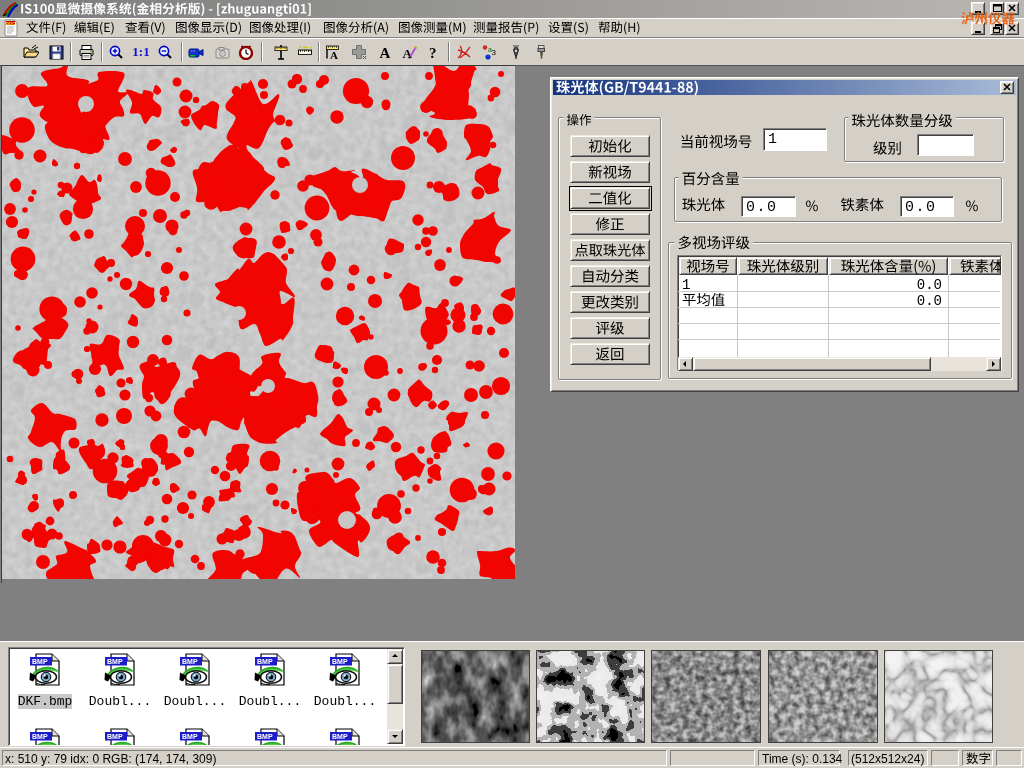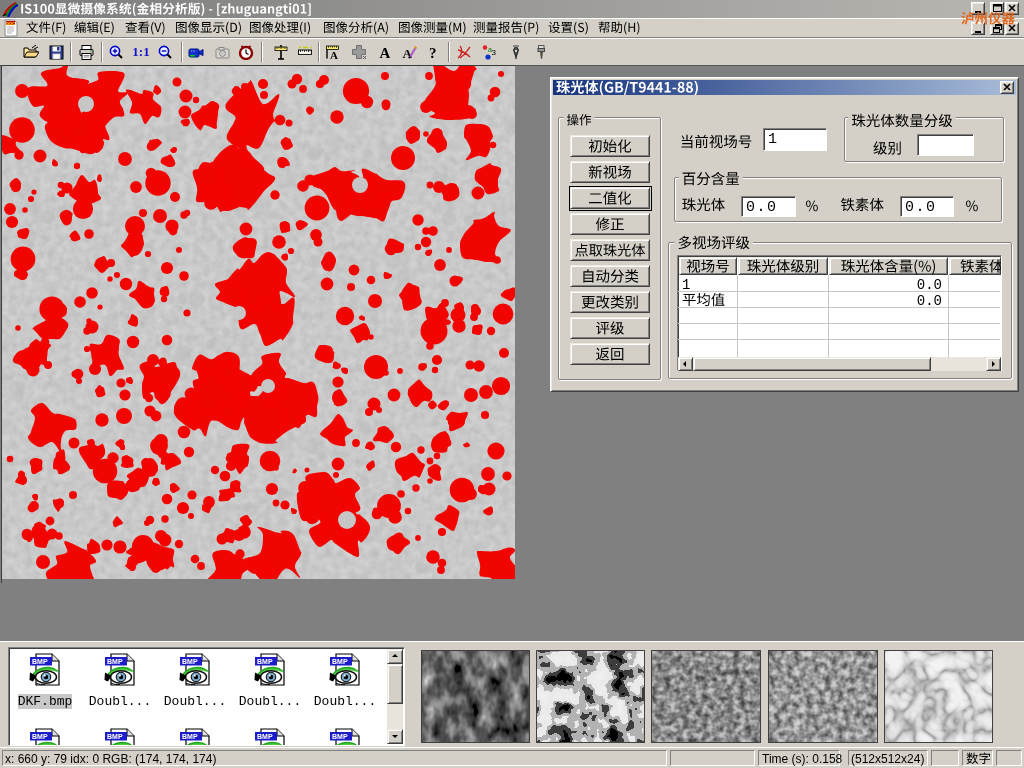--- a/index.html
+++ b/index.html
@@ -1211,22 +1211,22 @@
 <rect width="107" height="91" filter="url(#tf4)"></rect>
 </svg></div>
 <div class="abs" style="left:0;top:747px;width:1024px;height:21px;background:#d4d0c8;border-top:1px solid #fff"></div>
 <div class="abs panel" style="left:2px;top:750px;width:665px;height:16px"></div>
 <div class="abs panel" style="left:670px;top:750px;width:85px;height:16px"></div>
 <div class="abs panel" style="left:758px;top:750px;width:82px;height:16px"></div>
 <div class="abs panel" style="left:848px;top:750px;width:80px;height:16px"></div>
 <div class="abs panel" style="left:931px;top:750px;width:28px;height:16px"></div>
 <div class="abs panel" style="left:962px;top:750px;width:31px;height:16px"></div>
 <div class="abs panel" style="left:996px;top:750px;width:26px;height:16px"></div>
-<div class="abs" style="left:5px;top:752px;font-size:12px">x: 660 y: 79 idx: 0 RGB: (174, 174, 174)</div>
-<div class="abs" style="left:762px;top:752px;font-size:12px">Time (s): 0.158</div>
+<div class="abs" style="left:5px;top:752px;font-size:12px">x: 510 y: 79 idx: 0 RGB: (174, 174, 309)</div>
+<div class="abs" style="left:762px;top:752px;font-size:12px">Time (s): 0.134</div>
 <div class="abs" style="left:851px;top:752px;font-size:12px">(512x512x24)</div>
 <svg class="abs" width="1024" height="768" viewBox="0 0 1024 768" style="left:0;top:0;pointer-events:none" xmlns="http://www.w3.org/2000/svg">
     <defs>
       <clipPath id="tclip">
         <rect x="677" y="255" width="324" height="116"></rect>
       </clipPath>
     </defs>
     <path transform="translate(20.0,13.5)" d="M1.2 0H3.1V-9.5H1.2Z M8.2 0.2C10.4 0.2 11.7 -1.1 11.7 -2.7C11.7 -4.1 10.9 -4.8 9.8 -5.3L8.6 -5.8C7.7 -6.1 7.1 -6.3 7.1 -7C7.1 -7.7 7.6 -8 8.4 -8C9.2 -8 9.8 -7.7 10.4 -7.2L11.4 -8.4C10.6 -9.2 9.5 -9.7 8.4 -9.7C6.5 -9.7 5.1 -8.4 5.1 -6.9C5.1 -5.5 6.1 -4.8 7.1 -4.4L8.3 -3.8C9.2 -3.5 9.8 -3.3 9.8 -2.5C9.8 -1.9 9.2 -1.5 8.3 -1.5C7.4 -1.5 6.5 -1.9 5.8 -2.5L4.8 -1.2C5.7 -0.3 7 0.2 8.2 0.2Z M13.3 0H19V-1.5H17.2V-9.5H15.8C15.2 -9.1 14.5 -8.9 13.6 -8.7V-7.5H15.3V-1.5H13.3Z M23.5 0.2C25.5 0.2 26.8 -1.5 26.8 -4.8C26.8 -8 25.5 -9.7 23.5 -9.7C21.6 -9.7 20.3 -8.1 20.3 -4.8C20.3 -1.5 21.6 0.2 23.5 0.2ZM23.5 -1.3C22.7 -1.3 22.1 -2.1 22.1 -4.8C22.1 -7.4 22.7 -8.2 23.5 -8.2C24.4 -8.2 25 -7.4 25 -4.8C25 -2.1 24.4 -1.3 23.5 -1.3Z M31.1 0.2C33 0.2 34.3 -1.5 34.3 -4.8C34.3 -8 33 -9.7 31.1 -9.7C29.2 -9.7 27.9 -8.1 27.9 -4.8C27.9 -1.5 29.2 0.2 31.1 0.2ZM31.1 -1.3C30.3 -1.3 29.7 -2.1 29.7 -4.8C29.7 -7.4 30.3 -8.2 31.1 -8.2C31.9 -8.2 32.5 -7.4 32.5 -4.8C32.5 -2.1 31.9 -1.3 31.1 -1.3Z M38.4 -7.1H44.1V-6.3H38.4ZM38.4 -9.1H44.1V-8.3H38.4ZM36.9 -10.3V-5.1H45.6V-10.3ZM45.1 -4.5C44.8 -3.7 44.2 -2.6 43.7 -2L44.9 -1.4C45.4 -2.1 46 -3 46.5 -3.9ZM36.2 -3.9C36.6 -3.1 37.2 -2 37.4 -1.4L38.6 -1.9C38.4 -2.6 37.8 -3.6 37.4 -4.4ZM42 -4.7V-0.9H40.5V-4.7H39V-0.9H35.3V0.6H47.3V-0.9H43.4V-4.7Z M50 -10.9C49.6 -10.1 48.7 -9.1 47.9 -8.4C48.1 -8.2 48.5 -7.6 48.7 -7.3C49.7 -8 50.7 -9.3 51.4 -10.4ZM51.8 -4.1V-2.7C51.8 -1.8 51.7 -0.8 51 0C51.2 0.2 51.8 0.8 51.9 1C52.9 0 53.1 -1.5 53.1 -2.7V-3H54.1V-2.1C54.1 -1.5 53.9 -1.3 53.7 -1.2C53.9 -0.9 54.1 -0.3 54.2 0.1C54.4 -0.2 54.7 -0.5 56.5 -1.5C56.4 -1.8 56.2 -2.3 56.2 -2.6L55.3 -2.2V-4.1ZM57.3 -7.1H58.3C58.2 -5.9 58 -4.9 57.8 -4C57.5 -4.8 57.4 -5.7 57.2 -6.7ZM51.3 -5.9V-4.6H55.6V-5C55.8 -4.8 56 -4.5 56.1 -4.3L56.4 -4.8C56.6 -3.9 56.8 -3 57.1 -2.2C56.6 -1.3 55.9 -0.5 54.9 0.1C55.2 0.3 55.6 0.9 55.8 1.2C56.6 0.7 57.2 0 57.7 -0.8C58.1 -0 58.6 0.6 59.3 1.1C59.5 0.7 60 0.1 60.3 -0.1C59.5 -0.6 58.9 -1.3 58.5 -2.2C59.1 -3.5 59.4 -5.1 59.6 -7.1H60.1V-8.3H57.7C57.8 -9.1 58 -9.9 58.1 -10.6L56.7 -10.9C56.5 -9 56.1 -7.2 55.4 -5.9ZM50.2 -8.2C49.7 -6.9 48.7 -5.6 47.8 -4.7C48.1 -4.4 48.5 -3.7 48.6 -3.4C48.9 -3.6 49.1 -3.9 49.4 -4.2V1.2H50.8V-6.2C51 -6.6 51.3 -7.1 51.5 -7.5V-6.6H55.7V-9.8H54.7V-7.8H54.1V-10.9H53V-7.8H52.5V-9.8H51.5V-7.7Z M62.2 -10.9V-8.5H60.9V-7.1H62.2V-4.9C61.7 -4.7 61.2 -4.6 60.8 -4.5L61.2 -2.9L62.2 -3.4V-0.5C62.2 -0.3 62.2 -0.3 62 -0.3C61.9 -0.3 61.4 -0.3 61 -0.3C61.2 0.1 61.4 0.8 61.4 1.1C62.2 1.1 62.7 1.1 63.1 0.8C63.5 0.6 63.6 0.2 63.6 -0.5V-4.1L64.7 -4.6L64.4 -5.7L63.6 -5.4V-7.1H64.6V-8.5H63.6V-10.9ZM70.3 -9.3V-8.7H66.9V-9.3ZM64.8 -5.7 64.9 -4.5C66.4 -4.6 68.3 -4.7 70.3 -4.8V-4.3H71.6V-4.9L72.7 -4.9L72.8 -6L71.6 -5.9V-9.3H72.6V-10.4H64.7V-9.3H65.5V-5.7ZM70.3 -7.8V-7.2H66.9V-7.8ZM70.3 -6.4V-5.9L66.9 -5.7V-6.4ZM68.3 -4.1V-3.8L67.5 -4.1L67.3 -4.1H64.4V-2.9H66.7C66.6 -2.5 66.4 -2.2 66.2 -2L65.1 -2.6L64.3 -1.9C64.6 -1.6 65 -1.4 65.5 -1.1C64.9 -0.6 64.4 -0.2 63.7 0.1C64 0.4 64.3 0.9 64.5 1.2C65.2 0.8 65.9 0.3 66.5 -0.3C66.8 -0.1 67.1 0.1 67.3 0.3L68.1 -0.6C67.9 -0.8 67.6 -1 67.2 -1.3C67.7 -2 68 -2.8 68.3 -3.7V-2.9H68.5C68.8 -2.2 69.1 -1.5 69.5 -0.9C68.9 -0.5 68.2 -0.1 67.5 0.1C67.8 0.4 68.1 0.9 68.2 1.2C69 0.9 69.7 0.5 70.3 0C70.8 0.5 71.4 0.9 72.1 1.2C72.3 0.8 72.7 0.3 73 0C72.3 -0.2 71.7 -0.5 71.2 -0.9C71.9 -1.7 72.4 -2.7 72.7 -3.9L71.9 -4.1L71.7 -4.1ZM71.1 -2.9C70.9 -2.5 70.7 -2.1 70.4 -1.8C70.1 -2.1 69.9 -2.5 69.7 -2.9Z M79.6 -8.8H81.5C81.3 -8.6 81.2 -8.4 81 -8.2H79.1C79.2 -8.4 79.4 -8.6 79.6 -8.8ZM76.2 -10.8C75.6 -9 74.6 -7.2 73.5 -6C73.7 -5.6 74.2 -4.8 74.3 -4.4C74.5 -4.7 74.8 -5 75 -5.3V1.1H76.5V-7.6L76.5 -7.7C76.8 -7.5 77.3 -7 77.5 -6.7L77.8 -7V-5.2H79.4C78.8 -4.7 78 -4.4 76.9 -4C77.2 -3.8 77.5 -3.4 77.7 -3.1C78.7 -3.4 79.5 -3.8 80.1 -4.2L80.4 -3.9C79.6 -3.3 78.2 -2.6 77 -2.3C77.3 -2.1 77.7 -1.6 77.8 -1.3C78.8 -1.7 80.1 -2.4 80.9 -3.1L81.1 -2.6C80.1 -1.7 78.4 -0.9 76.9 -0.4C77.1 -0.2 77.5 0.3 77.7 0.6C78.9 0.2 80.2 -0.5 81.3 -1.4C81.3 -0.9 81.2 -0.6 81.1 -0.4C80.9 -0.2 80.8 -0.1 80.6 -0.1C80.3 -0.1 80.1 -0.1 79.7 -0.2C80 0.2 80.1 0.8 80.1 1.1C80.4 1.2 80.6 1.2 80.9 1.2C81.4 1.1 81.8 1 82.1 0.6C82.6 0.1 82.8 -1.3 82.5 -2.6L82.9 -2.8C83.3 -1.4 83.9 -0.3 84.9 0.4C85.1 0.1 85.5 -0.5 85.8 -0.7C85 -1.2 84.4 -2.2 84 -3.3C84.4 -3.5 84.8 -3.7 85.2 -3.9L84.2 -4.9C83.7 -4.5 82.8 -4 82.1 -3.6C81.8 -4.1 81.5 -4.5 81 -4.9L81.2 -5.2H84.9V-8.2H82.6C82.9 -8.6 83.2 -9 83.5 -9.4L82.6 -10L82.4 -10H80.4L80.7 -10.6L79.3 -10.9C78.8 -9.8 77.9 -8.6 76.5 -7.7C77 -8.6 77.4 -9.5 77.7 -10.4ZM79.2 -7.1H80.8C80.8 -6.8 80.7 -6.6 80.5 -6.3H79.2ZM82.1 -7.1H83.5V-6.3H81.9C82 -6.6 82 -6.8 82.1 -7.1Z M89.2 -2.8C88.6 -2 87.5 -1.1 86.6 -0.6C86.9 -0.3 87.6 0.2 87.9 0.5C88.8 -0.2 90 -1.2 90.7 -2.2ZM94 -2C95 -1.3 96.2 -0.2 96.8 0.5L98.2 -0.4C97.5 -1.2 96.2 -2.2 95.2 -2.8ZM94.3 -5.6C94.5 -5.4 94.8 -5.1 95 -4.9L91.2 -4.6C92.8 -5.5 94.5 -6.5 96 -7.7L94.9 -8.7C94.3 -8.2 93.7 -7.7 93.1 -7.3L90.5 -7.1C91.3 -7.7 92 -8.3 92.7 -8.9C94.3 -9.1 95.9 -9.3 97.2 -9.7L96.1 -10.9C94 -10.4 90.4 -10.1 87.2 -10C87.4 -9.6 87.6 -9 87.6 -8.6C88.6 -8.6 89.5 -8.7 90.5 -8.8C89.9 -8.1 89.2 -7.7 88.9 -7.5C88.5 -7.2 88.2 -7 87.9 -7C88.1 -6.6 88.3 -6 88.4 -5.7C88.7 -5.8 89.1 -5.9 91.1 -6C90.3 -5.5 89.6 -5.1 89.2 -5C88.4 -4.6 87.9 -4.3 87.4 -4.3C87.5 -3.9 87.7 -3.2 87.8 -2.9C88.2 -3.1 88.8 -3.2 91.8 -3.4V-0.6C91.8 -0.4 91.7 -0.4 91.5 -0.4C91.3 -0.4 90.5 -0.4 89.8 -0.4C90 0 90.3 0.7 90.4 1.1C91.3 1.1 92 1.1 92.6 0.9C93.2 0.6 93.3 0.2 93.3 -0.5V-3.5L96 -3.7C96.3 -3.3 96.6 -2.9 96.8 -2.6L98 -3.3C97.4 -4.1 96.4 -5.4 95.4 -6.2Z M107.6 -4.4V-0.8C107.6 0.5 107.9 0.9 109 0.9C109.2 0.9 109.7 0.9 109.9 0.9C110.9 0.9 111.2 0.4 111.3 -1.7C110.9 -1.8 110.3 -2 110 -2.3C110 -0.6 109.9 -0.4 109.7 -0.4C109.6 -0.4 109.4 -0.4 109.3 -0.4C109.1 -0.4 109.1 -0.4 109.1 -0.8V-4.4ZM105.2 -4.4C105.1 -2.2 104.9 -0.9 103 -0.1C103.3 0.2 103.7 0.8 103.9 1.2C106.2 0.1 106.6 -1.7 106.7 -4.4ZM99.3 -0.9 99.7 0.6C100.9 0.2 102.5 -0.4 103.9 -1L103.6 -2.4C102 -1.8 100.4 -1.2 99.3 -0.9ZM106.3 -10.6C106.5 -10.2 106.7 -9.6 106.8 -9.2H103.9V-7.8H106C105.4 -7.1 104.8 -6.3 104.6 -6.1C104.3 -5.8 103.9 -5.7 103.6 -5.7C103.8 -5.4 104 -4.6 104.1 -4.2C104.5 -4.4 105.2 -4.5 109.5 -4.9C109.7 -4.6 109.8 -4.3 110 -4L111.2 -4.7C110.9 -5.5 110.1 -6.7 109.4 -7.6L108.2 -7C108.4 -6.7 108.6 -6.4 108.8 -6.1L106.3 -5.9C106.8 -6.5 107.3 -7.2 107.8 -7.8H111.1V-9.2H107.6L108.4 -9.4C108.3 -9.8 108 -10.5 107.8 -10.9ZM99.6 -5.3C99.8 -5.4 100.1 -5.5 101.1 -5.6C100.8 -5 100.4 -4.6 100.2 -4.4C99.8 -3.9 99.6 -3.7 99.2 -3.6C99.4 -3.2 99.6 -2.5 99.7 -2.2C100.1 -2.4 100.6 -2.6 103.7 -3.3C103.6 -3.6 103.6 -4.2 103.7 -4.6L101.9 -4.2C102.7 -5.2 103.5 -6.4 104.1 -7.5L102.7 -8.3C102.5 -7.9 102.3 -7.4 102 -7L101.1 -6.9C101.8 -7.9 102.5 -9.1 103 -10.3L101.4 -11C101 -9.5 100.1 -8 99.9 -7.6C99.6 -7.2 99.4 -6.9 99.1 -6.8C99.3 -6.4 99.6 -5.6 99.6 -5.3Z M114.7 2.6 115.8 2.1C114.8 0.2 114.3 -1.9 114.3 -4C114.3 -6.1 114.8 -8.3 115.8 -10.2L114.7 -10.7C113.5 -8.7 112.8 -6.6 112.8 -4C112.8 -1.5 113.5 0.6 114.7 2.6Z M122.7 -11C121.5 -9.1 119.2 -7.8 116.8 -7.1C117.2 -6.7 117.6 -6.1 117.8 -5.7C118.4 -5.9 118.9 -6.1 119.4 -6.4V-5.8H122.1V-4.4H118V-3H119.8L118.8 -2.6C119.2 -2 119.7 -1.1 119.9 -0.5H117.4V0.9H128.5V-0.5H125.7C126.1 -1.1 126.6 -1.9 127.1 -2.6L125.8 -3H127.8V-4.4H123.7V-5.8H126.3V-6.5C126.9 -6.2 127.5 -6 128 -5.8C128.3 -6.2 128.8 -6.8 129.1 -7.1C127.2 -7.6 125.1 -8.7 123.8 -9.9L124.2 -10.4ZM125.1 -7.2H120.9C121.6 -7.6 122.3 -8.2 122.9 -8.8C123.6 -8.2 124.3 -7.7 125.1 -7.2ZM122.1 -3V-0.5H120.2L121.2 -1C121.1 -1.6 120.6 -2.4 120.1 -3ZM123.7 -3H125.6C125.3 -2.4 124.9 -1.5 124.5 -0.9L125.3 -0.5H123.7Z M136.7 -5.8H139.8V-4.1H136.7ZM136.7 -7.2V-8.7H139.8V-7.2ZM136.7 -2.7H139.8V-1.1H136.7ZM135.3 -10.2V1H136.7V0.3H139.8V1H141.3V-10.2ZM131.7 -10.9V-8.2H129.9V-6.8H131.5C131.1 -5.2 130.4 -3.5 129.5 -2.5C129.8 -2.1 130.1 -1.5 130.3 -1.1C130.8 -1.8 131.3 -2.8 131.7 -3.9V1.1H133.2V-4.2C133.6 -3.6 133.9 -3 134.1 -2.6L135 -3.9C134.7 -4.2 133.6 -5.6 133.2 -6V-6.8H134.8V-8.2H133.2V-10.9Z M150.9 -10.7 149.5 -10.2C150.2 -8.8 151.1 -7.4 152.1 -6.2H145.3C146.2 -7.3 147.1 -8.8 147.7 -10.2L146 -10.7C145.3 -8.8 144 -7 142.5 -5.9C142.9 -5.6 143.5 -5 143.8 -4.7C144.1 -4.9 144.3 -5.1 144.6 -5.4V-4.7H146.7C146.4 -2.8 145.7 -1.1 142.8 -0.2C143.2 0.2 143.6 0.8 143.8 1.2C147.1 -0 148 -2.2 148.3 -4.7H151C150.9 -2 150.7 -0.9 150.5 -0.7C150.3 -0.5 150.2 -0.5 150 -0.5C149.6 -0.5 149 -0.5 148.3 -0.6C148.5 -0.1 148.7 0.5 148.8 1C149.5 1 150.3 1 150.7 1C151.2 0.9 151.6 0.8 151.9 0.4C152.3 -0.2 152.5 -1.7 152.6 -5.5V-5.5C152.8 -5.3 153.1 -5 153.3 -4.8C153.6 -5.2 154.2 -5.8 154.6 -6.1C153.2 -7.2 151.7 -9.1 150.9 -10.7Z M161 -9.5V-5.7C161 -3.8 160.9 -1.4 159.7 0.3C160.1 0.5 160.7 0.9 161 1.1C162.1 -0.6 162.4 -3.1 162.5 -5.1H164.1V1.1H165.7V-5.1H167.3V-6.6H162.5V-8.4C163.9 -8.6 165.4 -9 166.6 -9.5L165.3 -10.7C164.3 -10.2 162.6 -9.8 161 -9.5ZM157.2 -10.9V-8.2H155.5V-6.8H157.1C156.7 -5.2 156 -3.5 155.2 -2.5C155.4 -2.1 155.8 -1.5 155.9 -1.1C156.4 -1.8 156.9 -2.8 157.2 -3.8V1.1H158.7V-4.4C159 -3.8 159.3 -3.2 159.5 -2.8L160.4 -4C160.2 -4.4 159.2 -5.7 158.7 -6.3V-6.8H160.5V-8.2H158.7V-10.9Z M168.9 -10.5V-5.6C168.9 -3.8 168.8 -1.3 168 0.3C168.3 0.5 168.8 0.9 169.1 1.2C169.8 0 170.1 -1.7 170.2 -3.4H171.4V1.1H172.8V-4.7H170.3L170.3 -5.6V-6.1H173.4V-7.5H172.5V-10.9H171.1V-7.5H170.3V-10.5ZM178.2 -6C178 -4.9 177.7 -4 177.3 -3.1C176.9 -4 176.6 -4.9 176.3 -6ZM173.8 -10.1V-5.8C173.8 -4 173.7 -1.3 172.8 0.4C173.1 0.6 173.7 1 174 1.3C174.2 0.9 174.4 0.5 174.5 0.1C174.8 0.4 175.2 0.9 175.3 1.2C176.1 0.8 176.8 0.2 177.4 -0.5C177.9 0.2 178.4 0.8 179.1 1.2C179.4 0.8 179.8 0.2 180.1 -0C179.4 -0.4 178.8 -1 178.2 -1.7C179 -3.1 179.6 -4.9 179.8 -7.2L178.9 -7.4L178.7 -7.3H175.3V-8.9C176.9 -9 178.6 -9.2 180 -9.5L179.2 -10.8C177.8 -10.5 175.7 -10.2 173.8 -10.1ZM176.5 -1.8C176 -1.1 175.3 -0.5 174.6 -0.2C175.1 -1.7 175.2 -3.7 175.3 -5.3C175.6 -4 176 -2.8 176.5 -1.8Z M182.3 2.6C183.6 0.6 184.3 -1.5 184.3 -4C184.3 -6.6 183.6 -8.7 182.3 -10.7L181.2 -10.2C182.2 -8.3 182.7 -6.1 182.7 -4C182.7 -1.9 182.2 0.2 181.2 2.1Z M188.9 -3H192.4V-4.3H188.9Z M197.2 2.2H200.1V1.2H198.6V-9.3H200.1V-10.3H197.2Z M201.3 0H206.9V-1.5H203.6L206.8 -6.2V-7.2H201.6V-5.7H204.5L201.3 -1Z M208.3 0H210.2V-4.9C210.7 -5.5 211.1 -5.7 211.6 -5.7C212.4 -5.7 212.7 -5.4 212.7 -4.2V0H214.5V-4.5C214.5 -6.3 213.9 -7.3 212.3 -7.3C211.4 -7.3 210.6 -6.8 210.1 -6.3L210.2 -7.6V-10.2H208.3Z M218.6 0.2C219.6 0.2 220.3 -0.3 220.9 -1H220.9L221.1 0H222.6V-7.2H220.7V-2.3C220.2 -1.7 219.9 -1.4 219.3 -1.4C218.6 -1.4 218.3 -1.8 218.3 -2.9V-7.2H216.4V-2.7C216.4 -0.9 217.1 0.2 218.6 0.2Z M227.1 3.1C229.5 3.1 231.1 2 231.1 0.6C231.1 -0.7 230.1 -1.2 228.4 -1.2H227.1C226.3 -1.2 226 -1.4 226 -1.8C226 -2.1 226.2 -2.3 226.3 -2.4C226.6 -2.3 227 -2.3 227.3 -2.3C228.8 -2.3 230 -3.1 230 -4.7C230 -5.1 229.9 -5.5 229.7 -5.8H230.9V-7.2H228.4C228 -7.3 227.7 -7.3 227.3 -7.3C225.7 -7.3 224.4 -6.4 224.4 -4.8C224.4 -3.9 224.8 -3.2 225.3 -2.9V-2.8C224.9 -2.5 224.5 -2 224.5 -1.5C224.5 -0.9 224.8 -0.5 225.2 -0.3V-0.2C224.5 0.2 224.2 0.7 224.2 1.3C224.2 2.5 225.5 3.1 227.1 3.1ZM227.3 -3.4C226.6 -3.4 226.1 -3.9 226.1 -4.8C226.1 -5.6 226.6 -6.1 227.3 -6.1C227.9 -6.1 228.4 -5.6 228.4 -4.8C228.4 -3.9 227.9 -3.4 227.3 -3.4ZM227.4 1.9C226.4 1.9 225.7 1.6 225.7 1C225.7 0.7 225.9 0.4 226.2 0.1C226.5 0.2 226.8 0.2 227.2 0.2H228.1C228.8 0.2 229.2 0.4 229.2 0.9C229.2 1.4 228.5 1.9 227.4 1.9Z M234.4 0.2C235.4 0.2 236.1 -0.3 236.7 -1H236.7L236.9 0H238.4V-7.2H236.5V-2.3C236 -1.7 235.7 -1.4 235.1 -1.4C234.4 -1.4 234.1 -1.8 234.1 -2.9V-7.2H232.2V-2.7C232.2 -0.9 232.9 0.2 234.4 0.2Z M242.2 0.2C243 0.2 243.7 -0.2 244.3 -0.8H244.4L244.5 0H246.1V-4.2C246.1 -6.3 245.1 -7.3 243.3 -7.3C242.2 -7.3 241.2 -6.9 240.3 -6.4L241 -5.1C241.7 -5.5 242.3 -5.8 243 -5.8C243.9 -5.8 244.2 -5.3 244.2 -4.6C241.3 -4.3 240.1 -3.5 240.1 -2C240.1 -0.7 240.9 0.2 242.2 0.2ZM242.8 -1.3C242.3 -1.3 241.9 -1.5 241.9 -2.1C241.9 -2.8 242.4 -3.2 244.2 -3.4V-2C243.7 -1.5 243.3 -1.3 242.8 -1.3Z M248 0H249.9V-4.9C250.4 -5.5 250.8 -5.7 251.4 -5.7C252.1 -5.7 252.4 -5.4 252.4 -4.2V0H254.2V-4.5C254.2 -6.3 253.6 -7.3 252 -7.3C251.1 -7.3 250.3 -6.8 249.7 -6.2H249.7L249.5 -7.2H248Z M258.7 3.1C261.1 3.1 262.6 2 262.6 0.6C262.6 -0.7 261.7 -1.2 259.9 -1.2H258.7C257.9 -1.2 257.6 -1.4 257.6 -1.8C257.6 -2.1 257.7 -2.3 257.9 -2.4C258.2 -2.3 258.5 -2.3 258.8 -2.3C260.4 -2.3 261.6 -3.1 261.6 -4.7C261.6 -5.1 261.5 -5.5 261.3 -5.8H262.5V-7.2H259.9C259.6 -7.3 259.2 -7.3 258.8 -7.3C257.3 -7.3 255.9 -6.4 255.9 -4.8C255.9 -3.9 256.4 -3.2 256.9 -2.9V-2.8C256.5 -2.5 256.1 -2 256.1 -1.5C256.1 -0.9 256.4 -0.5 256.8 -0.3V-0.2C256.1 0.2 255.7 0.7 255.7 1.3C255.7 2.5 257 3.1 258.7 3.1ZM258.8 -3.4C258.2 -3.4 257.7 -3.9 257.7 -4.8C257.7 -5.6 258.2 -6.1 258.8 -6.1C259.5 -6.1 260 -5.6 260 -4.8C260 -3.9 259.5 -3.4 258.8 -3.4ZM259 1.9C258 1.9 257.3 1.6 257.3 1C257.3 0.7 257.4 0.4 257.8 0.1C258 0.2 258.3 0.2 258.7 0.2H259.6C260.4 0.2 260.8 0.4 260.8 0.9C260.8 1.4 260.1 1.9 259 1.9Z M266.5 0.2C267.1 0.2 267.6 0 268 -0.1L267.7 -1.5C267.5 -1.4 267.2 -1.3 267 -1.3C266.3 -1.3 266 -1.7 266 -2.5V-5.7H267.8V-7.2H266V-9.1H264.4L264.2 -7.2L263.1 -7.1V-5.7H264.1V-2.5C264.1 -0.9 264.8 0.2 266.5 0.2Z M269.2 0H271.1V-7.2H269.2ZM270.2 -8.3C270.8 -8.3 271.3 -8.7 271.3 -9.4C271.3 -10 270.8 -10.4 270.2 -10.4C269.5 -10.4 269.1 -10 269.1 -9.4C269.1 -8.7 269.5 -8.3 270.2 -8.3Z M275.9 0.2C277.8 0.2 279.1 -1.5 279.1 -4.8C279.1 -8 277.8 -9.7 275.9 -9.7C273.9 -9.7 272.7 -8.1 272.7 -4.8C272.7 -1.5 273.9 0.2 275.9 0.2ZM275.9 -1.3C275.1 -1.3 274.4 -2.1 274.4 -4.8C274.4 -7.4 275.1 -8.2 275.9 -8.2C276.7 -8.2 277.3 -7.4 277.3 -4.8C277.3 -2.1 276.7 -1.3 275.9 -1.3Z M280.7 0H286.4V-1.5H284.6V-9.5H283.2C282.6 -9.1 282 -8.9 281 -8.7V-7.5H282.8V-1.5H280.7Z M287.8 2.2H290.7V-10.3H287.8V-9.3H289.3V1.2H287.8Z" fill="#fff"></path>
     <path transform="translate(26.0,32.0)" d="M5.3 -10.3C5.7 -9.7 6.1 -8.8 6.2 -8.3L7.2 -8.7C7.1 -9.2 6.6 -10 6.3 -10.6ZM0.6 -8.3V-7.4H2.6C3.3 -5.5 4.3 -3.8 5.6 -2.5C4.2 -1.4 2.5 -0.5 0.5 0.1C0.6 0.3 0.9 0.8 1 1C3.1 0.3 4.9 -0.6 6.3 -1.8C7.7 -0.6 9.4 0.4 11.4 0.9C11.6 0.7 11.9 0.2 12.1 0.1C10.1 -0.5 8.4 -1.3 7 -2.5C8.3 -3.8 9.2 -5.4 10 -7.4H11.9V-8.3ZM6.3 -3.2C5.1 -4.4 4.2 -5.8 3.6 -7.4H8.9C8.3 -5.7 7.4 -4.3 6.3 -3.2Z M16.5 -4.3V-3.4H20.1V1H21V-3.4H24.4V-4.3H21V-7H23.9V-7.9H21V-10.4H20.1V-7.9H18.4C18.5 -8.5 18.7 -9.1 18.8 -9.7L17.9 -9.9C17.6 -8.2 17.1 -6.6 16.4 -5.6C16.6 -5.5 17 -5.2 17.2 -5.1C17.5 -5.6 17.8 -6.3 18.1 -7H20.1V-4.3ZM15.8 -10.5C15.2 -8.6 14.1 -6.7 12.9 -5.5C13.1 -5.2 13.3 -4.8 13.4 -4.5C13.8 -5 14.2 -5.5 14.6 -6V1H15.5V-7.5C16 -8.3 16.4 -9.3 16.7 -10.2Z M28 2.5 28.7 2.1C27.6 0.4 27.1 -1.8 27.1 -3.9C27.1 -6 27.6 -8.1 28.7 -9.9L28 -10.2C26.8 -8.3 26.1 -6.3 26.1 -3.9C26.1 -1.4 26.8 0.6 28 2.5Z M30.5 0H31.6V-4.1H35.1V-5.1H31.6V-8.2H35.8V-9.2H30.5Z M37.4 2.5C38.5 0.6 39.2 -1.4 39.2 -3.9C39.2 -6.3 38.5 -8.3 37.4 -10.2L36.6 -9.9C37.7 -8.1 38.3 -6 38.3 -3.9C38.3 -1.8 37.7 0.4 36.6 2.1Z" fill="#000"></path>
     <path transform="translate(74.0,32.0)" d="M0.5 -0.7 0.7 0.2C1.8 -0.2 3.1 -0.8 4.3 -1.3L4.2 -2C2.8 -1.5 1.4 -1 0.5 -0.7ZM0.8 -5.3C0.9 -5.4 1.2 -5.4 2.6 -5.6C2.1 -4.8 1.7 -4.2 1.5 -4C1.1 -3.5 0.8 -3.2 0.6 -3.1C0.7 -2.9 0.8 -2.5 0.9 -2.3C1.1 -2.4 1.5 -2.6 4.2 -3.2C4.2 -3.4 4.2 -3.7 4.2 -4L2.1 -3.5C3 -4.7 3.8 -6.1 4.5 -7.5L3.8 -7.9C3.6 -7.4 3.3 -6.9 3.1 -6.5L1.7 -6.3C2.4 -7.4 3.1 -8.8 3.6 -10.2L2.7 -10.5C2.2 -9 1.4 -7.3 1.1 -6.9C0.9 -6.5 0.7 -6.2 0.5 -6.1C0.6 -5.9 0.7 -5.5 0.8 -5.3ZM7.8 -4.4V-2.5H6.8V-4.4ZM8.4 -4.4H9.3V-2.5H8.4ZM6 -5.2V0.9H6.8V-1.8H7.8V0.6H8.4V-1.8H9.3V0.6H10V-1.8H10.9V0.1C10.9 0.2 10.9 0.2 10.8 0.2C10.7 0.2 10.5 0.2 10.2 0.2C10.3 0.4 10.4 0.7 10.4 0.9C10.8 0.9 11.1 0.9 11.4 0.8C11.6 0.7 11.6 0.4 11.6 0.1V-5.2L10.9 -5.2ZM10 -4.4H10.9V-2.5H10ZM7.6 -10.3C7.8 -10 8 -9.5 8.1 -9.2H5.2V-6.4C5.2 -4.5 5.1 -1.7 3.9 0.3C4.1 0.4 4.5 0.6 4.7 0.8C5.8 -1.2 6 -4.2 6 -6.2H11.5V-9.2H9.1C9 -9.6 8.7 -10.1 8.4 -10.6ZM6 -8.3H10.6V-7H6Z M19.4 -9.4H22.7V-8.1H19.4ZM18.5 -10.1V-7.4H23.6V-10.1ZM13.5 -4.2C13.6 -4.2 14 -4.3 14.4 -4.3H15.6V-2.5L13 -2.1L13.2 -1.2L15.6 -1.7V1H16.4V-1.8L17.8 -2.1L17.8 -2.9L16.4 -2.7V-4.3H17.6V-5.2H16.4V-7.1H15.6V-5.2H14.3C14.7 -6 15.1 -7.1 15.3 -8.1H17.6V-9H15.6C15.7 -9.5 15.8 -9.9 15.9 -10.3L14.9 -10.5C14.9 -10 14.8 -9.5 14.7 -9H13.1V-8.1H14.5C14.2 -7.1 13.9 -6.3 13.8 -6C13.6 -5.4 13.4 -5 13.2 -5C13.3 -4.8 13.5 -4.3 13.5 -4.2ZM22.7 -5.9V-4.8H19.5V-5.9ZM17.5 -1 17.6 -0.1 22.7 -0.5V1H23.6V-0.6L24.5 -0.7L24.5 -1.4L23.6 -1.4V-5.9H24.4V-6.7H17.8V-5.9H18.6V-1ZM22.7 -4.1V-3H19.5V-4.1ZM22.7 -2.3V-1.3L19.5 -1.1V-2.3Z M28 2.5 28.7 2.1C27.6 0.4 27.1 -1.8 27.1 -3.9C27.1 -6 27.6 -8.1 28.7 -9.9L28 -10.2C26.8 -8.3 26.1 -6.3 26.1 -3.9C26.1 -1.4 26.8 0.6 28 2.5Z M30.5 0H35.9V-1H31.6V-4.3H35.1V-5.3H31.6V-8.2H35.8V-9.2H30.5Z M37.8 2.5C39 0.6 39.7 -1.4 39.7 -3.9C39.7 -6.3 39 -8.3 37.8 -10.2L37.1 -9.9C38.2 -8.1 38.7 -6 38.7 -3.9C38.7 -1.8 38.2 0.4 37.1 2.1Z" fill="#000"></path>

